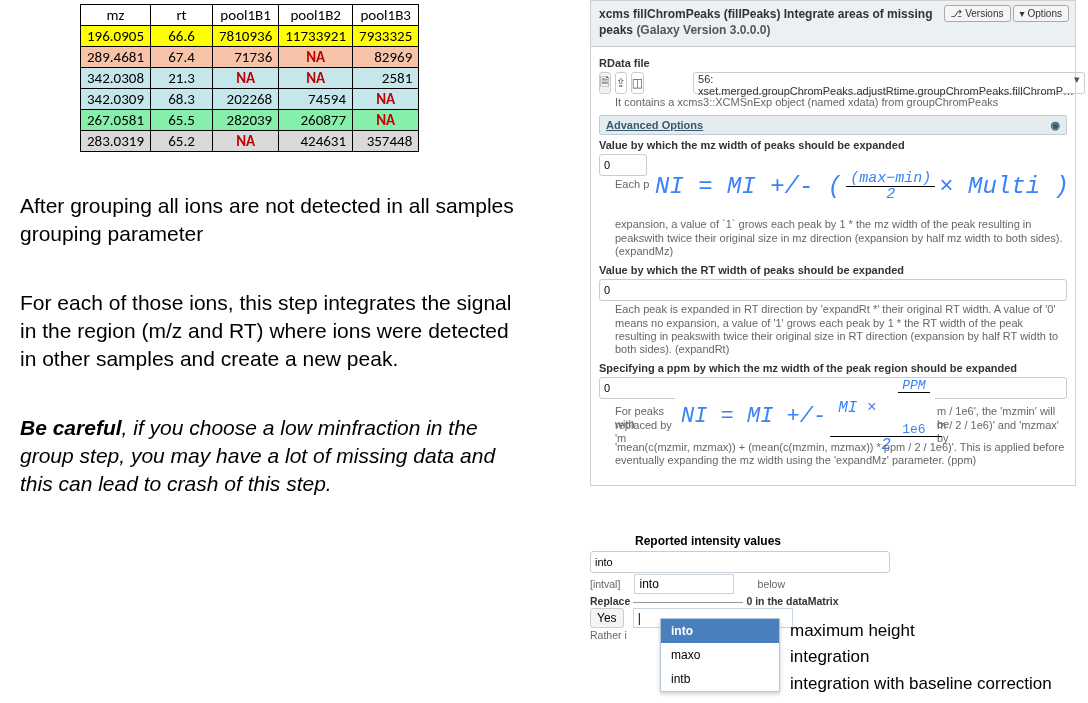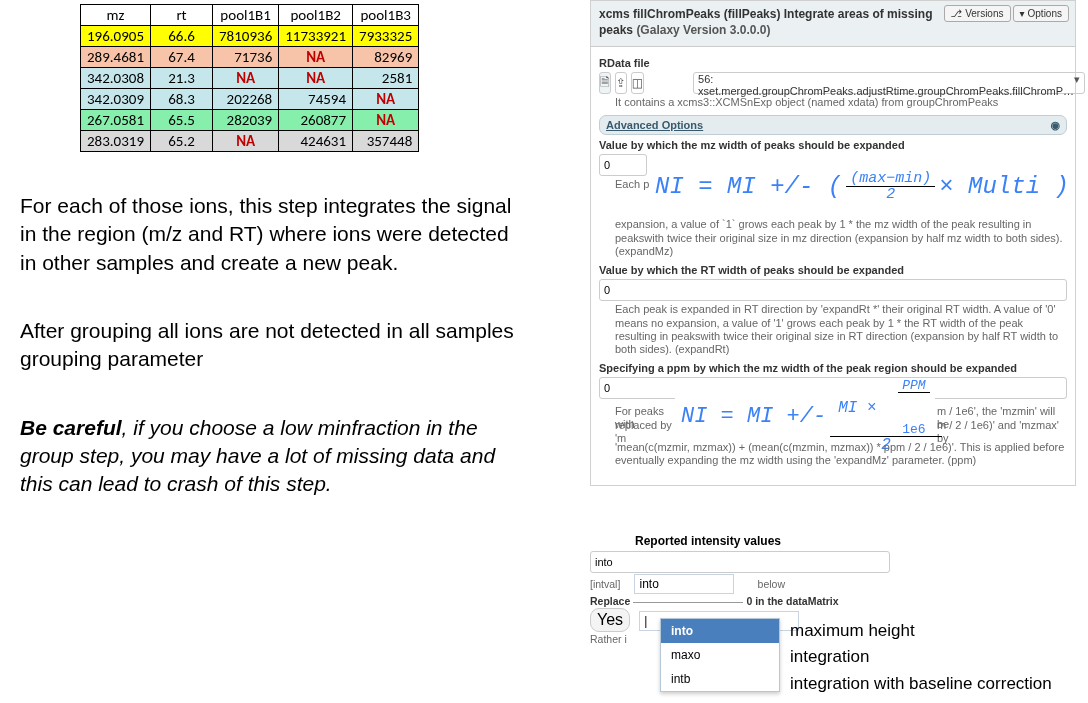--- a/index.html
+++ b/index.html
@@ -85,21 +85,21 @@
     font-size: 12px; color: #555; cursor: pointer;
   }
   .file-icon.active { background: #eef3f6; }
   .file-select {
     flex: 1; border: 1px solid #ccc; border-radius: 3px; height: 22px;
     padding: 0 4px; font-size: 11px; display: flex; align-items: flex-start; justify-content: space-between; margin-left: 45px;
   }
   .file-select::after { content: "▾"; color: #555;}
   .g-help { font-size: 11px; color: #666; line-height: 1.2; margin: 2px 0 6px 16px;}
   .adv {
-    background: #e5ecef; border: 1px solid #c0cdd3; border-radius: 7px;
+    background: #e5ecef; border: 1px solid #c0cdd3; border-radius: 2px;
     padding: 3px 6px; font-weight: bold; text-decoration: underline;
     color: #385a6d; position: relative; margin-bottom: 4px;
   }
   .adv .eye { position: absolute; right: 6px; top: 3px; text-decoration: none;}
   .g-input {
     width: 100%; height: 22px; border: 1px solid #ccc; border-radius: 3px;
     padding: 0 4px; font-size: 11px;
   }
   .formula-overlay {
     position: absolute;
@@ -146,22 +146,22 @@
     position: absolute;
     left: 200px; top: 88px;
     font-family: Arial, sans-serif;
     font-size: 17px;
     line-height: 1.55;
     color: #000;
   }
   .iv-row { margin: 1px 0; }
   .iv-lbl { color: #666; font-size: 10.5px;}
   .iv-mini {
-    border: 1px solid #ccc; border-radius: 9px; padding: 2px 6px;
-    font-size: 16px; display: inline-block; background: #f4f4f4;
+    border: 1px solid #ccc; border-radius: 3px; padding: 2px 6px;
+    font-size: 12px; display: inline-block; background: #f4f4f4;
     min-width: 28px; text-align: center;
   }
   .search-input {
     width: 160px; border: 1px solid #c8d4df; height: 20px;
     font-size: 12px; padding: 0 4px;
   }
 </style>
 </head>
 <body>
 
@@ -215,22 +215,22 @@
         <tr class="row-gray">
           <td>283.0319</td>
           <td style="text-align: center;">65.2</td>
           <td class="na">NA</td>
           <td>424631</td>
           <td>357448</td>
         </tr>
       </tbody>
   </table>
 
+  <p class="para">After grouping all ions are not detected in all samples grouping parameter</p>
   <p class="para">For each of those ions, this step integrates the signal in the region (m/z and  RT) where ions were detected in other samples and create a new peak.</p>
-  <p class="para">After grouping all ions are not detected in all samples grouping parameter</p>
   <p class="para italic">
     <span class="bold">Be careful</span><span>, if you choose a low minfraction in the group step, you may have a lot of missing data and this can lead to crash of this step.</span>
   </p>
 </div>
 
 <div class="right-col">
   <div class="galaxy">
     <div class="g-head">
       <div class="g-title">
         <span>xcms fillChromPeaks (fillPeaks) Integrate areas of missing peaks</span>

